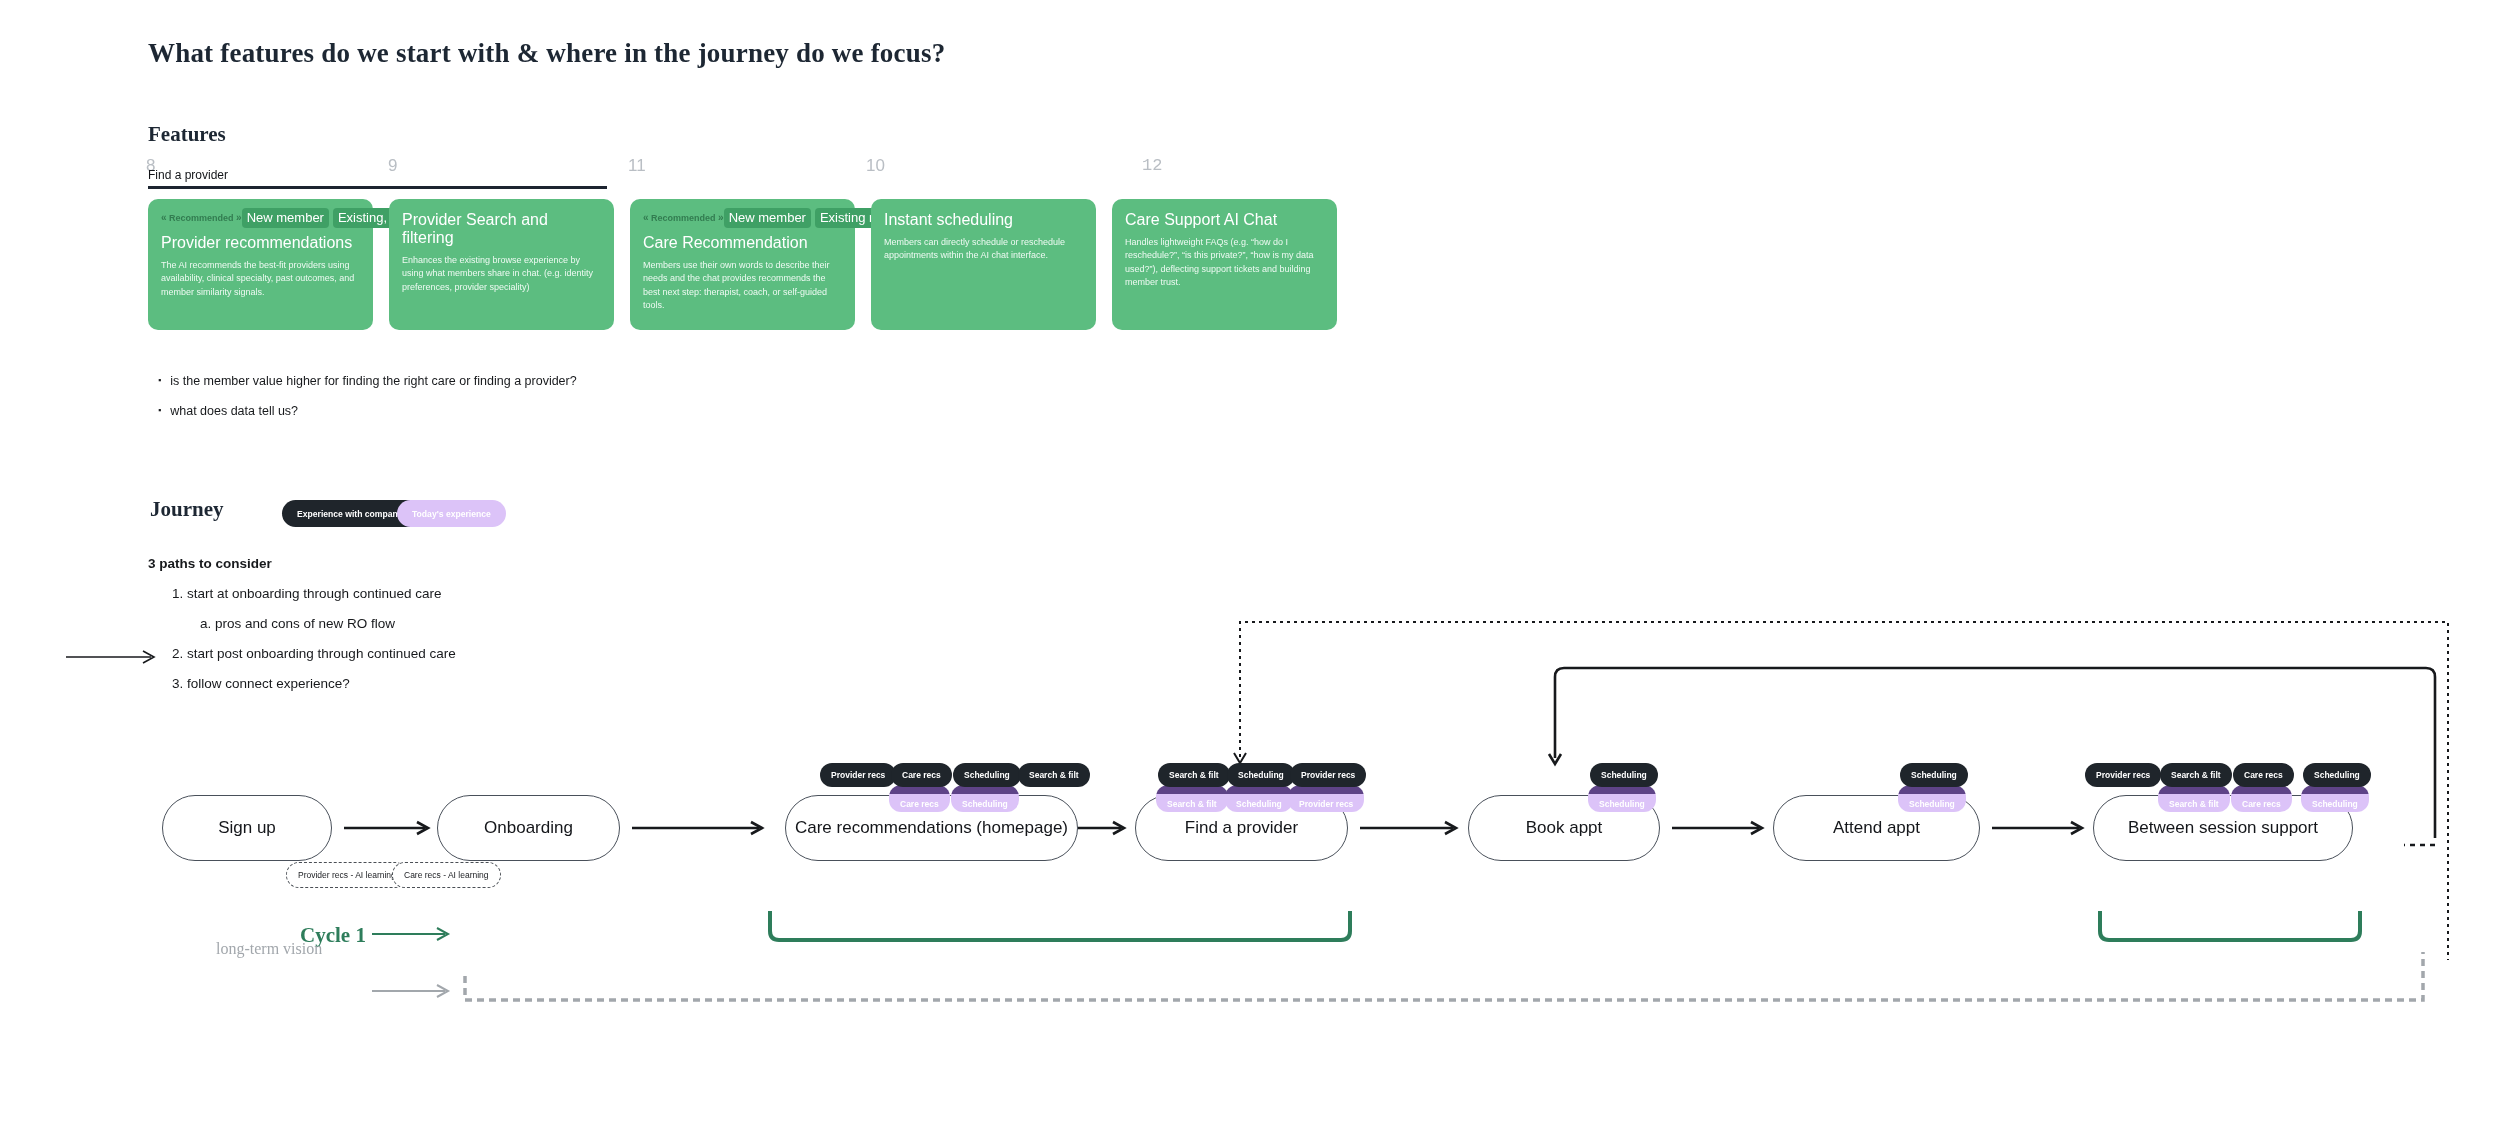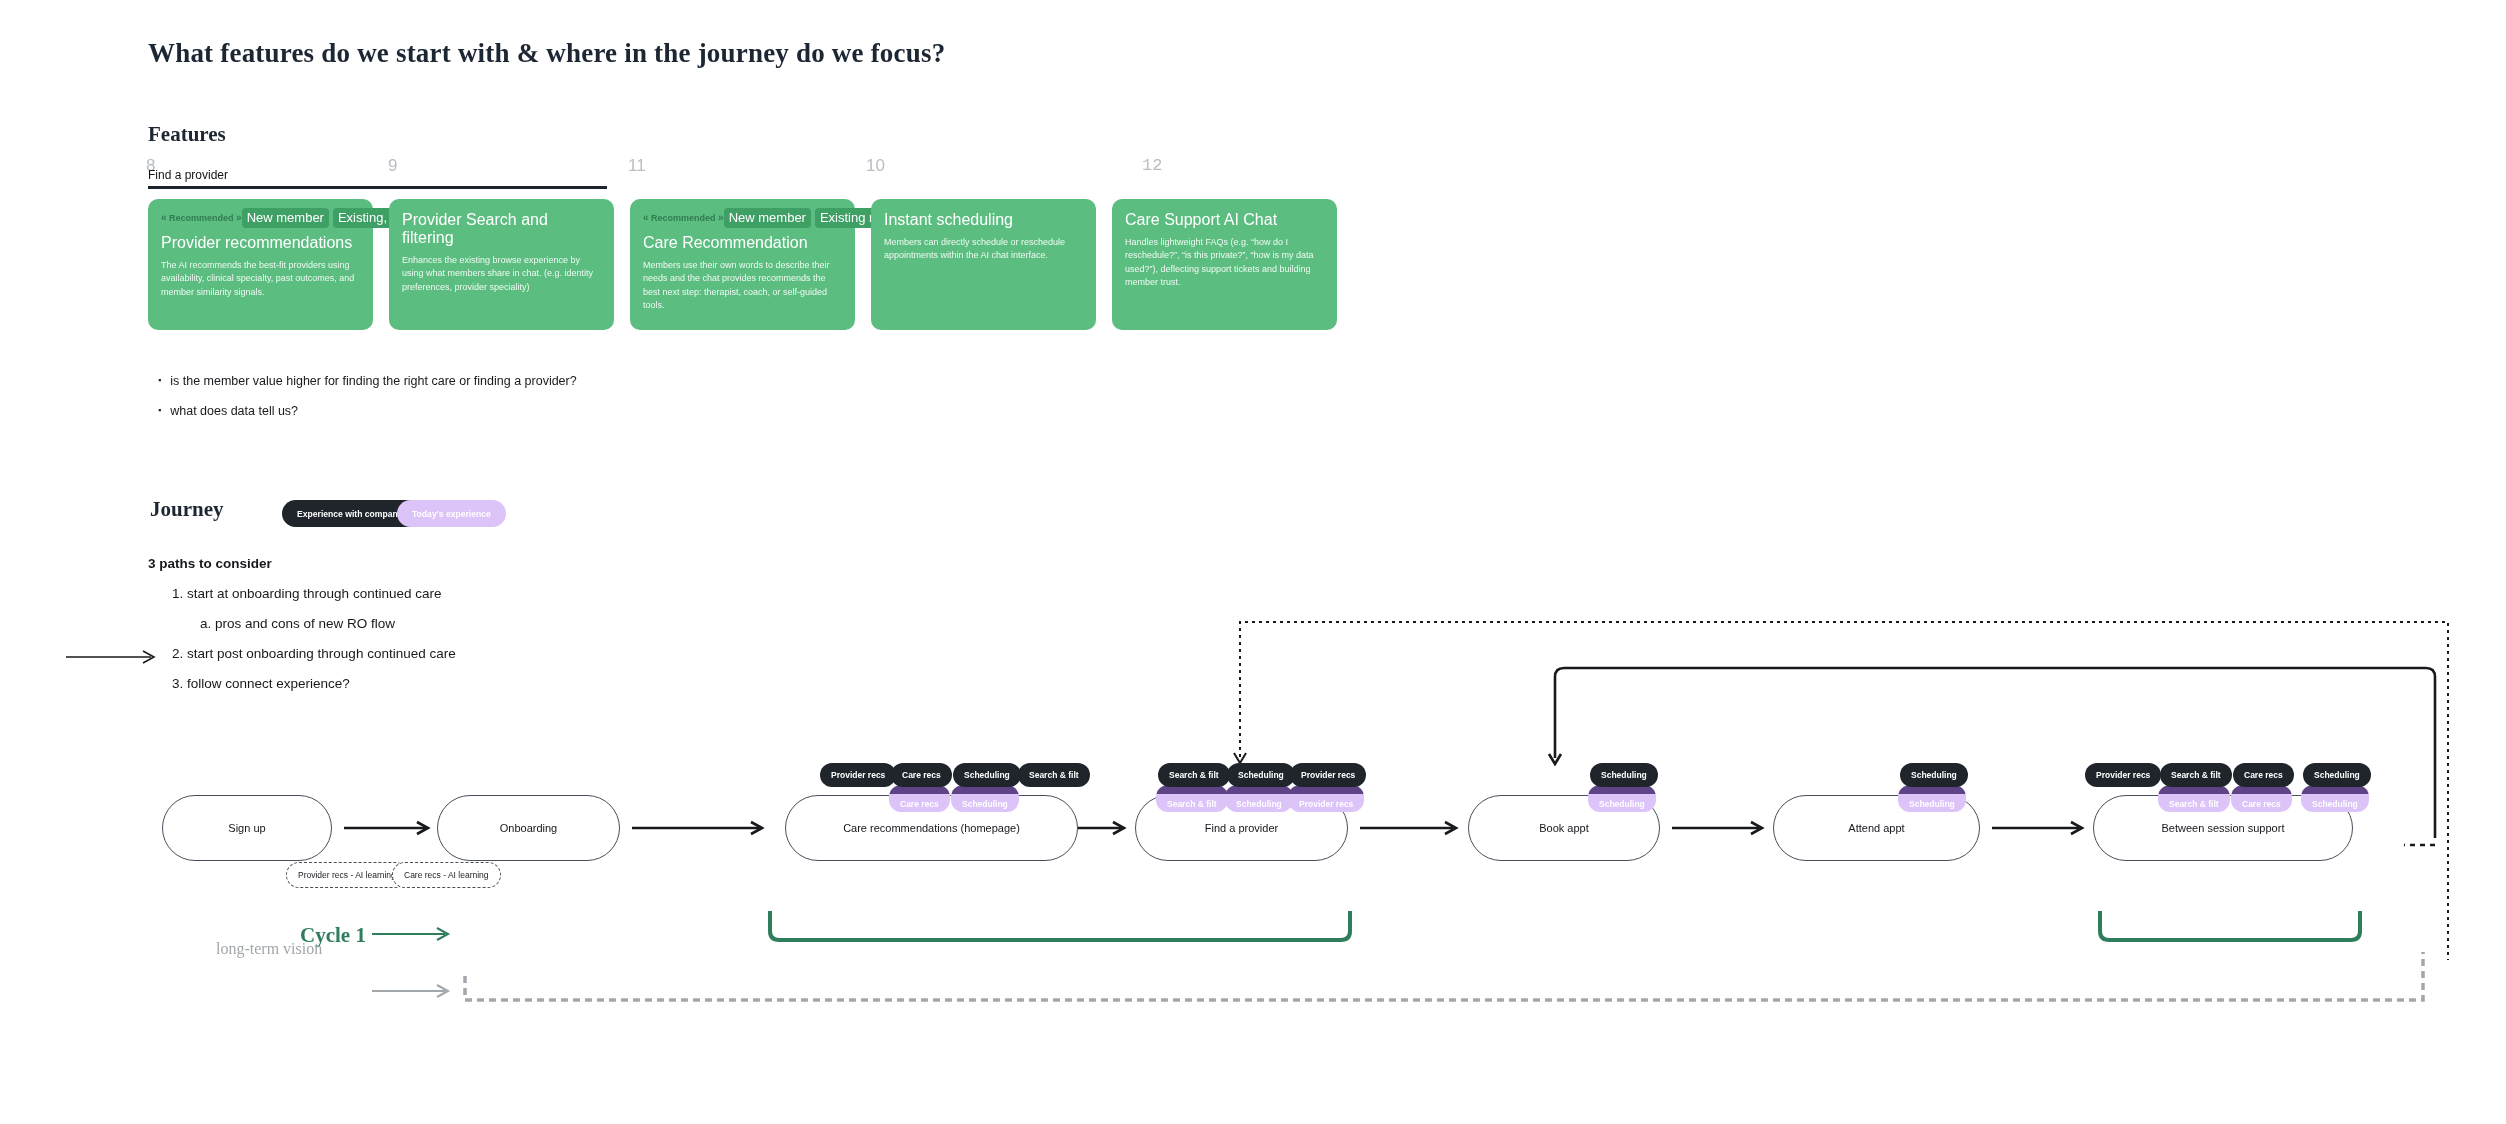--- a/index.html
+++ b/index.html
@@ -35,21 +35,21 @@
   .legend-pill{top:500px;height:27px;border-radius:14px;display:flex;align-items:center;
                padding:0 15px;font-size:8.6px;font-weight:700;color:#fff;box-sizing:border-box;}
   .legend-dark{background:#1f252b;}
   .legend-purple{background:#dcc3f8;}
 
   .paths-h{left:148px;top:556px;font-size:13.5px;font-weight:700;}
   .path-row{font-size:13.5px;color:#17191c;}
 
   .node{top:795px;height:66px;border:1.3px solid #49505a;border-radius:33px;background:#fff;
         display:flex;align-items:center;justify-content:center;z-index:2;box-sizing:border-box;}
-  .node-label{font-size:11px;color:#14161a;font-weight:500;}
+  .node-label{font-size:17px;color:#14161a;font-weight:500;}
 
   .pill-dark{top:763px;height:24px;border-radius:12px;background:#1f252b;color:#fff;
              display:flex;align-items:center;padding:0 11px;font-size:8.5px;font-weight:600;
              z-index:4;white-space:nowrap;}
   .pill-purple{top:785px;height:24px;border-radius:12px;color:#fff;
                display:flex;align-items:flex-end;justify-content:center;padding:0 11px 3px 11px;
                font-size:8.5px;font-weight:600;z-index:3;white-space:nowrap;
                background:linear-gradient(180deg,#5e4387 0px,#5e4387 9px,#dcc3f8 9px);}
 
   .ai-pill{top:862px;height:26px;border:1.5px dashed #4a4f55;border-radius:13px;background:#fff;

